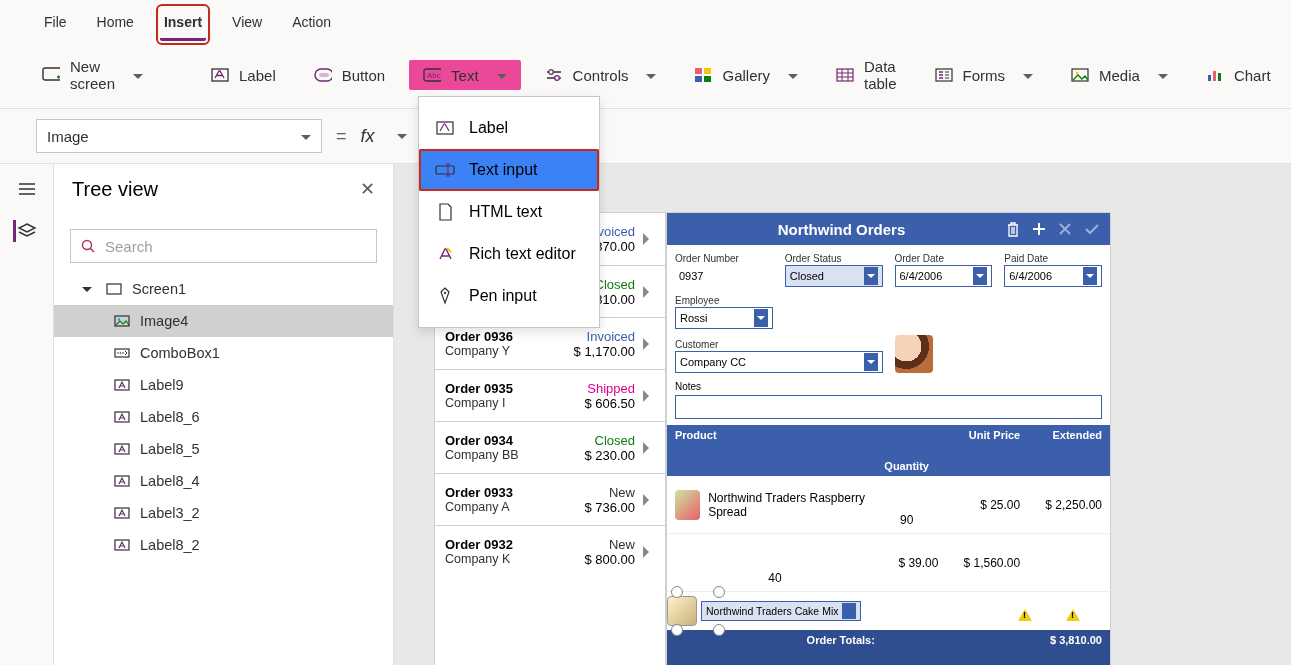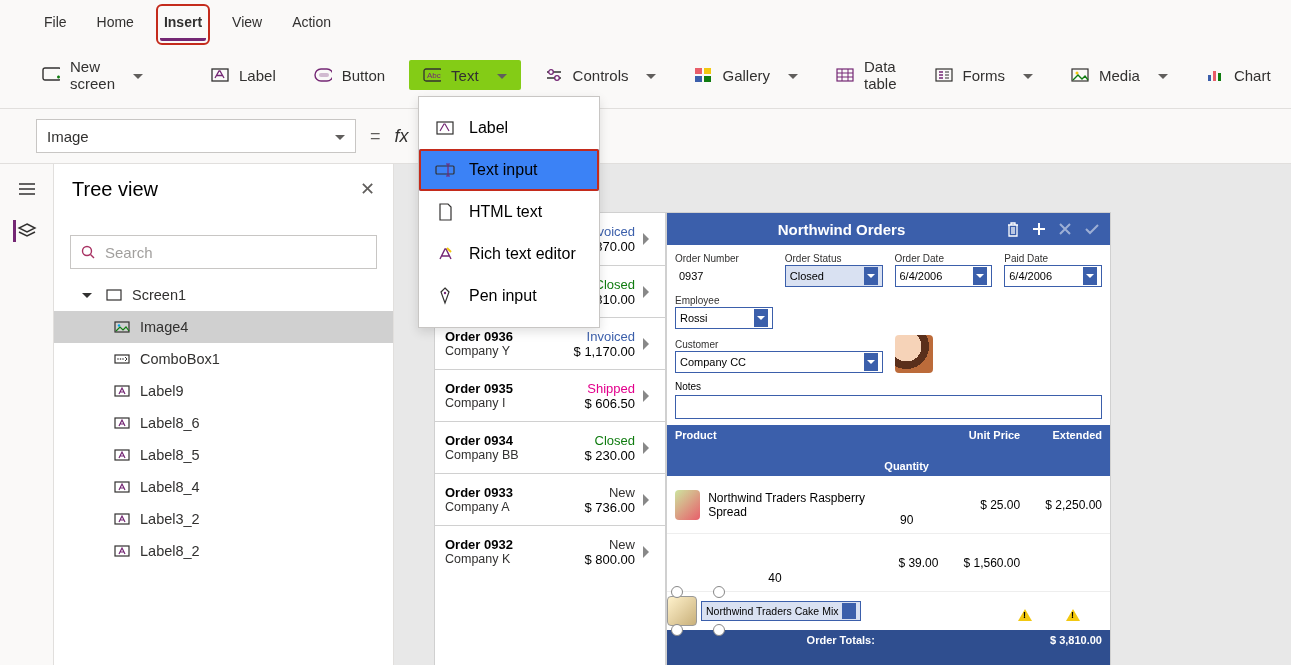--- a/index.html
+++ b/index.html
@@ -35,45 +35,45 @@
   
   .ribbon {
     display:flex; align-items:center; gap:10px; padding:10px 28px;
     background:var(--bg-chrome); border-bottom:1px solid var(--border);
   }
   .group-divider { width:1px; height:40px; background:var(--border); margin:0 10px; }
   .ribbon-btn {
     display:flex; align-items:center; gap:10px; padding:6px 14px; font-size:15px;
     color:var(--text); border-radius:2px; cursor:default;
   }
-  .ribbon-btn.text-active { background:#84cc16; }
+  .ribbon-btn.text-active { background:#ec4899; }
   .icon { width:18px; height:18px; display:inline-flex; align-items:center; justify-content:center; flex-shrink:0; }
   .chev-down::after { content:""; display:inline-block; border:5px solid transparent; border-top-color:#605e5c; margin-left:8px; position:relative; top:3px; }
   
   .formula-row {
     display:flex; align-items:center; gap:14px; padding:10px 22px 10px 36px;
     background:var(--bg-chrome); border-bottom:1px solid var(--border);
   }
   .prop-select {
-    width:320px; height:34px; background:#fff; border:1px solid var(--border-dark);
+    width:286px; height:34px; background:#fff; border:1px solid var(--border-dark);
     display:flex; align-items:center; justify-content:space-between; padding:0 10px;
     font-size:15px; color:var(--text);
   }
   .equals { font-size:18px; color:var(--text-muted); }
   .fx { font-style:italic; font-size:18px; color:#323130; }
   .formula { font-family: "Consolas", monospace; font-size:16px; color:#323130; }
   
   .body { display:flex; height:calc(100% - 42px - 60px - 56px); min-height:520px; }
   .side-rail { width:54px; background:var(--bg-chrome); border-right:1px solid var(--border); display:flex; flex-direction:column; align-items:center; padding-top:14px; gap:20px; }
   .side-rail .rail { width:24px; height:22px; display:flex; align-items:center; justify-content:center; color:#323130; }
   .side-rail .rail.active { border-left:3px solid var(--purple); margin-left:-3px; padding-left:0; }
   .tree-panel { width:340px; background:#fff; border-right:1px solid var(--border); display:flex; flex-direction:column; }
   .tree-header { display:flex; align-items:flex-start; justify-content:space-between; padding:14px 18px; font-size:20px; }
   .close-x { font-size:18px; color:var(--text-muted); }
-  .search-box { margin:20px 16px 10px 16px; height:34px; border:1px solid var(--border-dark); display:flex; align-items:center; gap:10px; padding:4px 10px; color:var(--text-muted); font-size:15px; }
+  .search-box { margin:14px 16px 10px 16px; height:34px; border:1px solid var(--border-dark); display:flex; align-items:center; gap:10px; padding:4px 10px; color:var(--text-muted); font-size:15px; }
   .tree { flex:1; overflow:auto; font-size:14.5px; }
   .tree-row { display:flex; align-items:center; gap:10px; padding:8px 10px 8px 28px; color:var(--text); }
   .tree-row.level2 { padding-left:60px; }
   .tree-row.selected { background:#d0d0d0; }
   .tree-caret { width:0;height:0;border:5px solid transparent;border-top-color:#323130; position:relative; top:3px; margin-right:4px; }
   
   .dropdown {
     position:absolute; top:96px; left:418px; width:182px; background:#fff;
     border:1px solid var(--border-dark); box-shadow:0 4px 10px rgba(0,0,0,.12);
     padding:10px 0; z-index:500;

